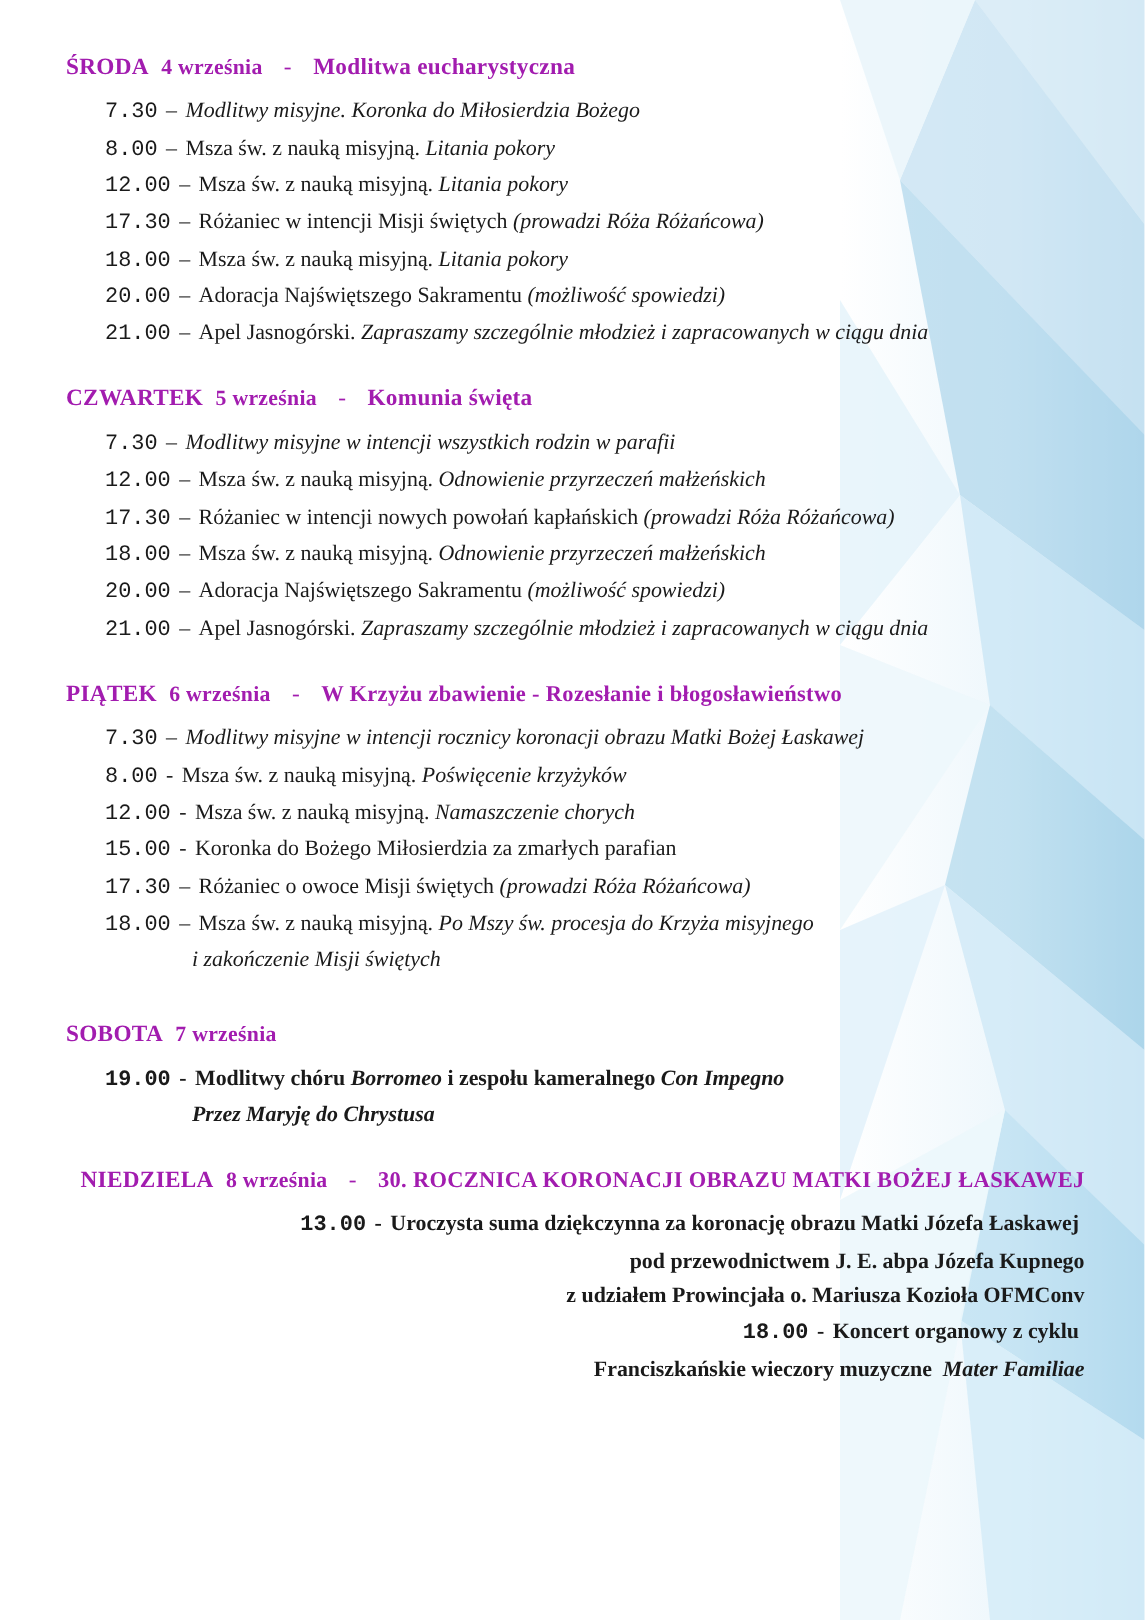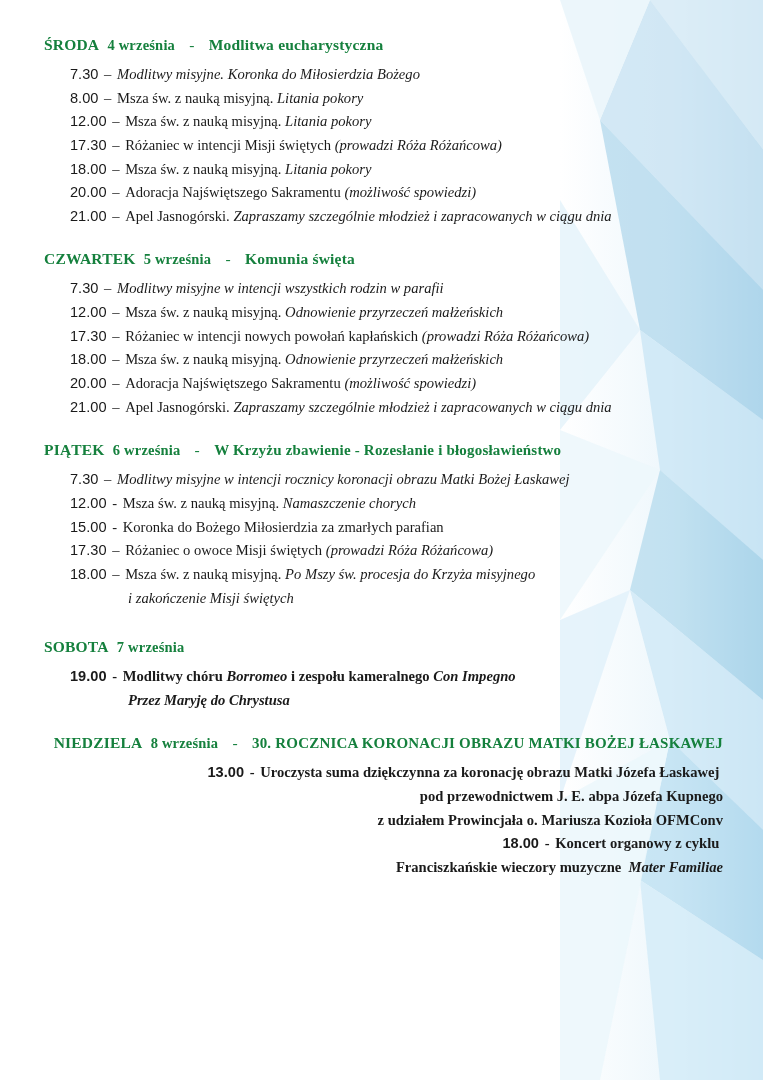--- a/index.html
+++ b/index.html
@@ -34,21 +34,21 @@
   }
 
   .day-block {
     margin-bottom: 22px;
   }
 
   .day-header {
     font-family: "Liberation Serif", serif;
     font-weight: bold;
     font-size: 15.5px;
-    color: #15803d;
+    color: #a21caf;
     margin-bottom: 9px;
     letter-spacing: 0.2px;
     white-space: nowrap;
   }
   .day-header .dow {
     font-weight: bold;
   }
   .day-header .date {
     font-weight: bold;
     font-size: 14.5px;
@@ -64,21 +64,21 @@
     font-size: 15px;
   }
 
   .entry {
     font-size: 14.6px;
     line-height: 1.62;
     padding-left: 26px;
     white-space: nowrap;
   }
   .entry .time {
-    font-family: Liberation Sans, sans-serif;
+    font-family: Liberation Mono, monospace;
   }
   .entry .dash {
     padding: 0 2px;
   }
   .entry .plain {
   }
   .entry .ital {
     font-style: italic;
   }
   .entry .cont {
@@ -142,20 +142,21 @@
         <div class="entry"><span class="time">7.30</span>&nbsp;<span class="dash">–</span>&nbsp;<span class="ital">Modlitwy misyjne w intencji wszystkich rodzin w parafii</span></div>
         <div class="entry"><span class="time">12.00</span>&nbsp;<span class="dash">–</span>&nbsp;<span class="plain">Msza św. z nauką misyjną.</span>&nbsp;<span class="ital">Odnowienie przyrzeczeń małżeńskich</span></div>
         <div class="entry"><span class="time">17.30</span>&nbsp;<span class="dash">–</span>&nbsp;<span class="plain">Różaniec w intencji nowych powołań kapłańskich</span>&nbsp;<span class="ital">(prowadzi Róża Różańcowa)</span></div>
         <div class="entry"><span class="time">18.00</span>&nbsp;<span class="dash">–</span>&nbsp;<span class="plain">Msza św. z nauką misyjną.</span>&nbsp;<span class="ital">Odnowienie przyrzeczeń małżeńskich</span></div>
         <div class="entry"><span class="time">20.00</span>&nbsp;<span class="dash">–</span>&nbsp;<span class="plain">Adoracja Najświętszego Sakramentu</span>&nbsp;<span class="ital">(możliwość spowiedzi)</span></div>
         <div class="entry"><span class="time">21.00</span>&nbsp;<span class="dash">–</span>&nbsp;<span class="plain">Apel Jasnogórski.</span>&nbsp;<span class="ital">Zapraszamy szczególnie młodzież i zapracowanych w ciągu dnia</span></div>
       </div>
       <div class="day-block">
         <div class="day-header small-theme"><span class="dow">PIĄTEK</span>&nbsp;&nbsp;<span class="date">6 września</span>&nbsp;&nbsp;<span class="sep">-</span>&nbsp;&nbsp;<span class="theme">W Krzyżu zbawienie - Rozesłanie i błogosławieństwo</span></div>
         <div class="entry"><span class="time">7.30</span>&nbsp;<span class="dash">–</span>&nbsp;<span class="ital">Modlitwy misyjne w intencji rocznicy koronacji obrazu Matki Bożej Łaskawej</span></div>
+        <div class="entry"><span class="time">8.00</span>&nbsp;<span class="dash">-</span>&nbsp;<span class="plain">Msza św. z nauką misyjną.</span>&nbsp;<span class="ital">Poświęcenie krzyżyków</span></div>
         <div class="entry"><span class="time">12.00</span>&nbsp;<span class="dash">-</span>&nbsp;<span class="plain">Msza św. z nauką misyjną.</span>&nbsp;<span class="ital">Namaszczenie chorych</span></div>
         <div class="entry"><span class="time">15.00</span>&nbsp;<span class="dash">-</span>&nbsp;<span class="plain">Koronka do Bożego Miłosierdzia za zmarłych parafian</span>&nbsp;</div>
         <div class="entry"><span class="time">17.30</span>&nbsp;<span class="dash">–</span>&nbsp;<span class="plain">Różaniec o owoce Misji świętych</span>&nbsp;<span class="ital">(prowadzi Róża Różańcowa)</span></div>
         <div class="entry"><span class="time">18.00</span>&nbsp;<span class="dash">–</span>&nbsp;<span class="plain">Msza św. z nauką misyjną.</span>&nbsp;<span class="ital">Po Mszy św. procesja do Krzyża misyjnego</span><span class="cont">i zakończenie Misji świętych</span></div>
       </div>
       <div class="day-block sobota">
         <div class="day-header"><span class="dow">SOBOTA</span>&nbsp;&nbsp;<span class="date">7 września</span></div>
         <div class="entry bold-entry"><span class="time">19.00</span>&nbsp;<span class="dash">-</span>&nbsp;<span class="plain">Modlitwy chóru</span>&nbsp;<span class="ital">Borromeo</span>&nbsp;<span class="plain">i zespołu kameralnego</span>&nbsp;<span class="ital">Con Impegno</span><span class="cont">Przez Maryję do Chrystusa</span></div>
       </div>
       <div class="day-block niedziela">

